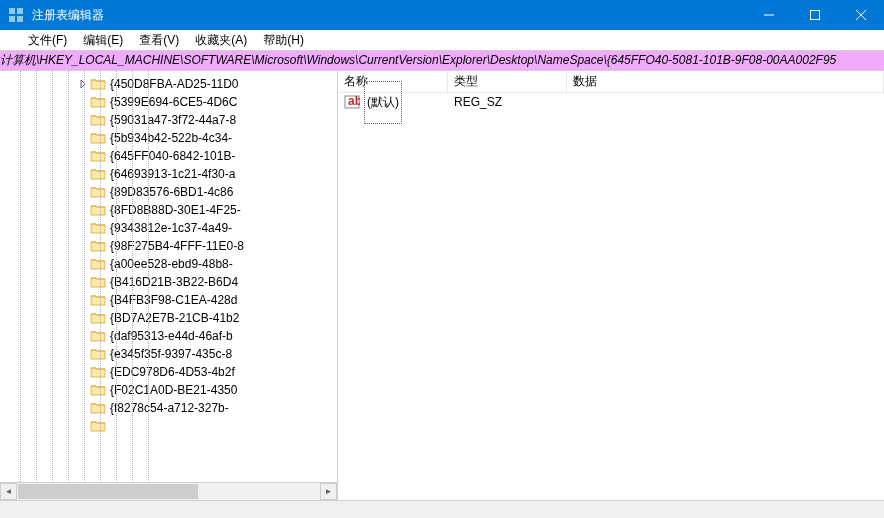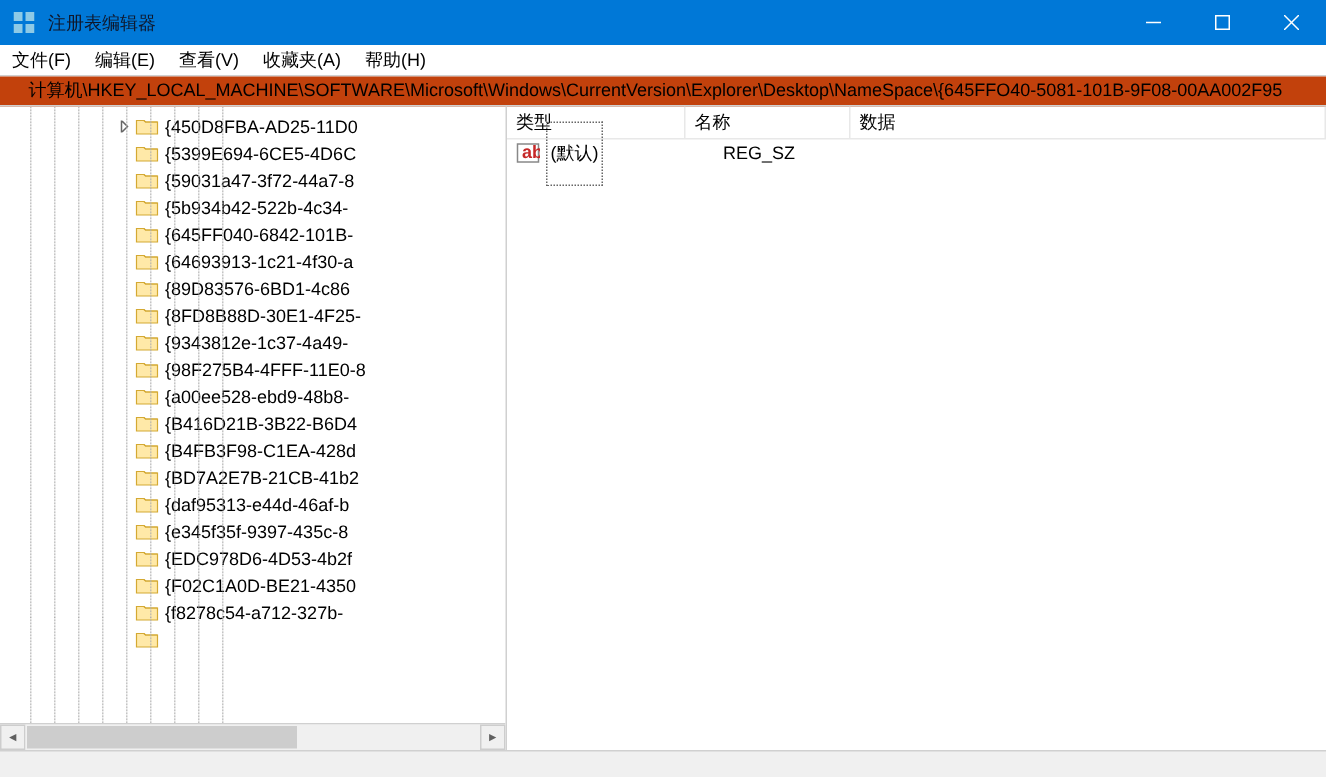--- a/index.html
+++ b/index.html
@@ -1,26 +1,26 @@
 <!DOCTYPE html>
 <html><head>
 <meta charset="utf-8">
 <style>
 * { margin: 0; padding: 0; box-sizing: border-box; font-family: "Microsoft YaHei", "Segoe UI", sans-serif; font-size: 12px; }
 html, body { width: 884px; height: 518px; overflow: hidden; background: #fff; }
 
-.titlebar { height: 30px; background: #0078d7; color: #0f172a; display: flex; align-items: center; }
+.titlebar { height: 30px; background: #0078d7; color: #ffffff; display: flex; align-items: center; }
 .titlebar .app-icon { width: 16px; height: 16px; margin: 0 8px; display: flex; align-items: center; justify-content: center; }
 .titlebar .title { flex: 1; font-size: 12px; }
 .titlebar .win-btn { width: 46px; height: 30px; display: flex; align-items: center; justify-content: center; }
 
-.menubar { height: 21px; background: #fff; display: flex; align-items: center; padding: 0 0; border-bottom: 1px solid #d0d0d0; }
+.menubar { height: 21px; background: #fff; display: flex; align-items: center; padding: 0 20px; border-bottom: 1px solid #d0d0d0; }
 .menubar .menu-item { padding: 2px 8px; cursor: default; }
 
-.addressbar { height: 20px; background: #c2410c; border-bottom: 1px solid #d0d0d0; display: flex; align-items: center; padding: 0 19px; white-space: nowrap; overflow: hidden; }
+.addressbar { height: 20px; background: #f0abfc; border-bottom: 1px solid #d0d0d0; display: flex; align-items: center; padding: 0 0; white-space: nowrap; overflow: hidden; font-style: italic; }
 
 .content { display: flex; height: 429px; }
 
 .tree-pane { width: 338px; border-right: 1px solid #d0d0d0; position: relative; overflow: hidden; }
 .tree-scroll { overflow-x: auto; overflow-y: hidden; height: 100%; }
 .tree-inner { width: 480px; padding-top: 4px; }
 
 .tree-row { height: 18px; display: flex; align-items: center; white-space: nowrap; padding-left: 76px; }
 .tree-row.selected .label { background: #cce8ff; border: 1px dotted #99d1ff; padding: 0 1px; }
 .tree-row .expander { width: 14px; height: 14px; display: flex; align-items: center; justify-content: center; font-size: 10px; color: #666; }
@@ -35,21 +35,21 @@
 .hscroll .strack { flex: 1; height: 17px; background: #f0f0f0; position: relative; }
 .hscroll .sthumb { position: absolute; height: 15px; top: 1px; background: #cdcdcd; }
 
 .values-pane { flex: 1; overflow: hidden; position: relative; }
 .val-header { height: 22px; display: flex; align-items: center; border-bottom: 1px solid #e8e8e8; }
 .val-header .col { padding: 0 6px; height: 100%; display: flex; align-items: center; border-right: 1px solid #e8e8e8; }
 .val-header .col.name { width: 110px; }
 .val-header .col.type { width: 119px; }
 .val-header .col.data { flex: 1; }
 
-.val-row { height: 18px; display: flex; align-items: center; gap: 28px; }
+.val-row { height: 18px; display: flex; align-items: center; }
 .val-row .cell { padding: 0 6px; display: flex; align-items: center; }
 .val-row .cell.name { width: 110px; }
 .val-row .cell.type { width: 119px; }
 .val-row .cell.data { flex: 1; }
 .val-row .val-icon { width: 16px; height: 14px; margin-right: 4px; flex-shrink: 0; }
 .val-row .val-label { border: 1px dotted #666; padding: 12px 2px; }
 
 svg { display: block; }
 </style>
 </head>
@@ -320,22 +320,22 @@
       <div class="sbtn">◄</div>
       <div class="strack">
           <div class="sthumb" style="left:1px; width:180px;"></div>
         </div>
       <div class="sbtn">►</div>
     </div>
   </div>
 
   <div class="values-pane">
     <div class="val-header">
+      <div class="col name">名称</div>
       <div class="col type">类型</div>
-      <div class="col name">名称</div>
       <div class="col data">数据</div>
     </div>
     <div class="val-row">
       <div class="cell name">
         <span class="val-icon">
           <svg width="16" height="14" viewBox="0 0 16 14">
               <rect x="1" y="1" width="14" height="12" fill="#fff" stroke="#888" stroke-width="1"></rect>
               <text x="4" y="10" font-size="8" fill="#c62828" font-weight="bold">ab</text>
             </svg>
         </span>

